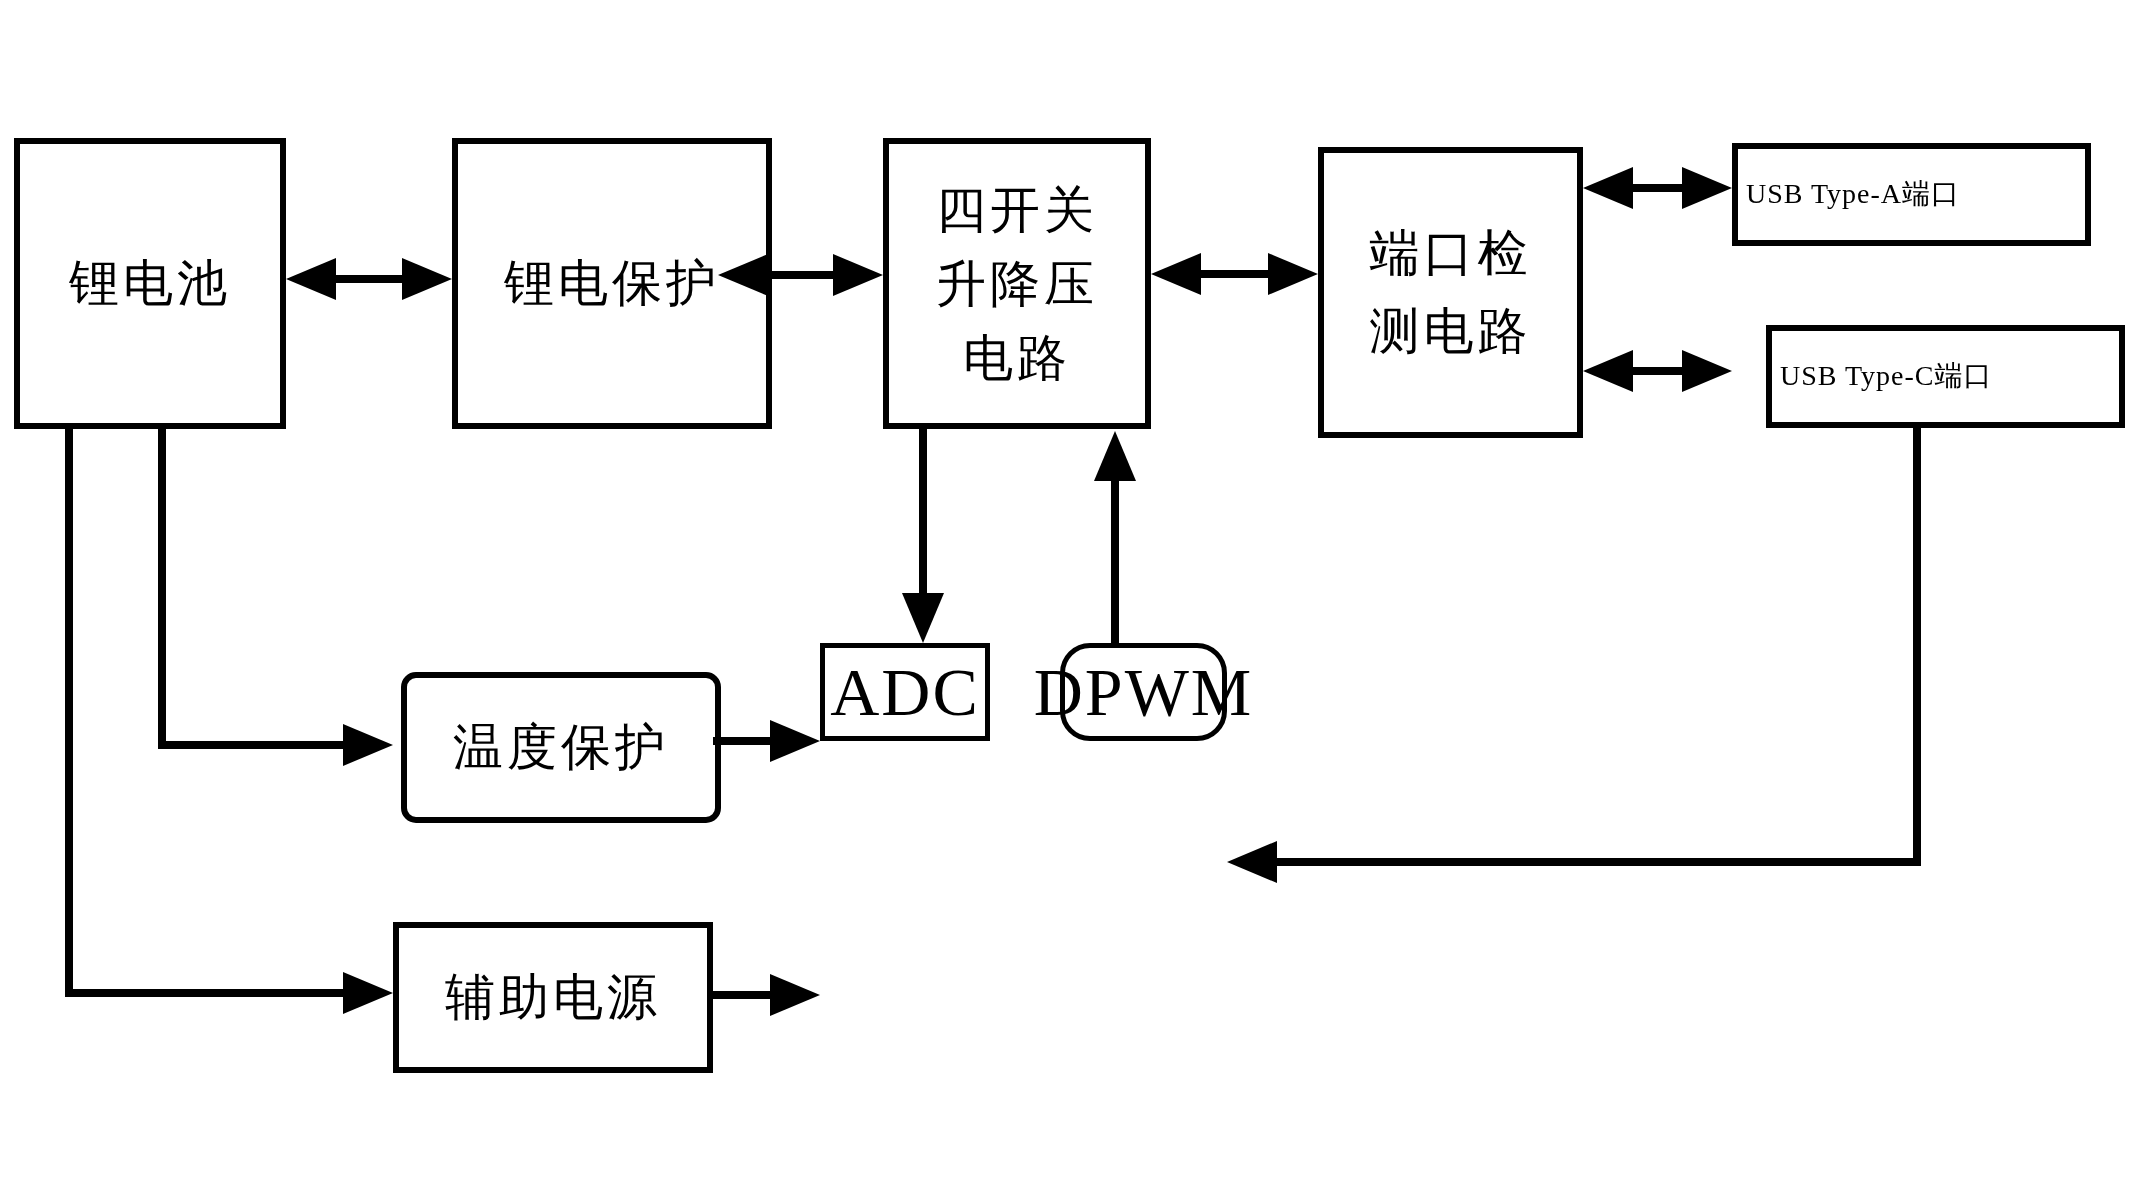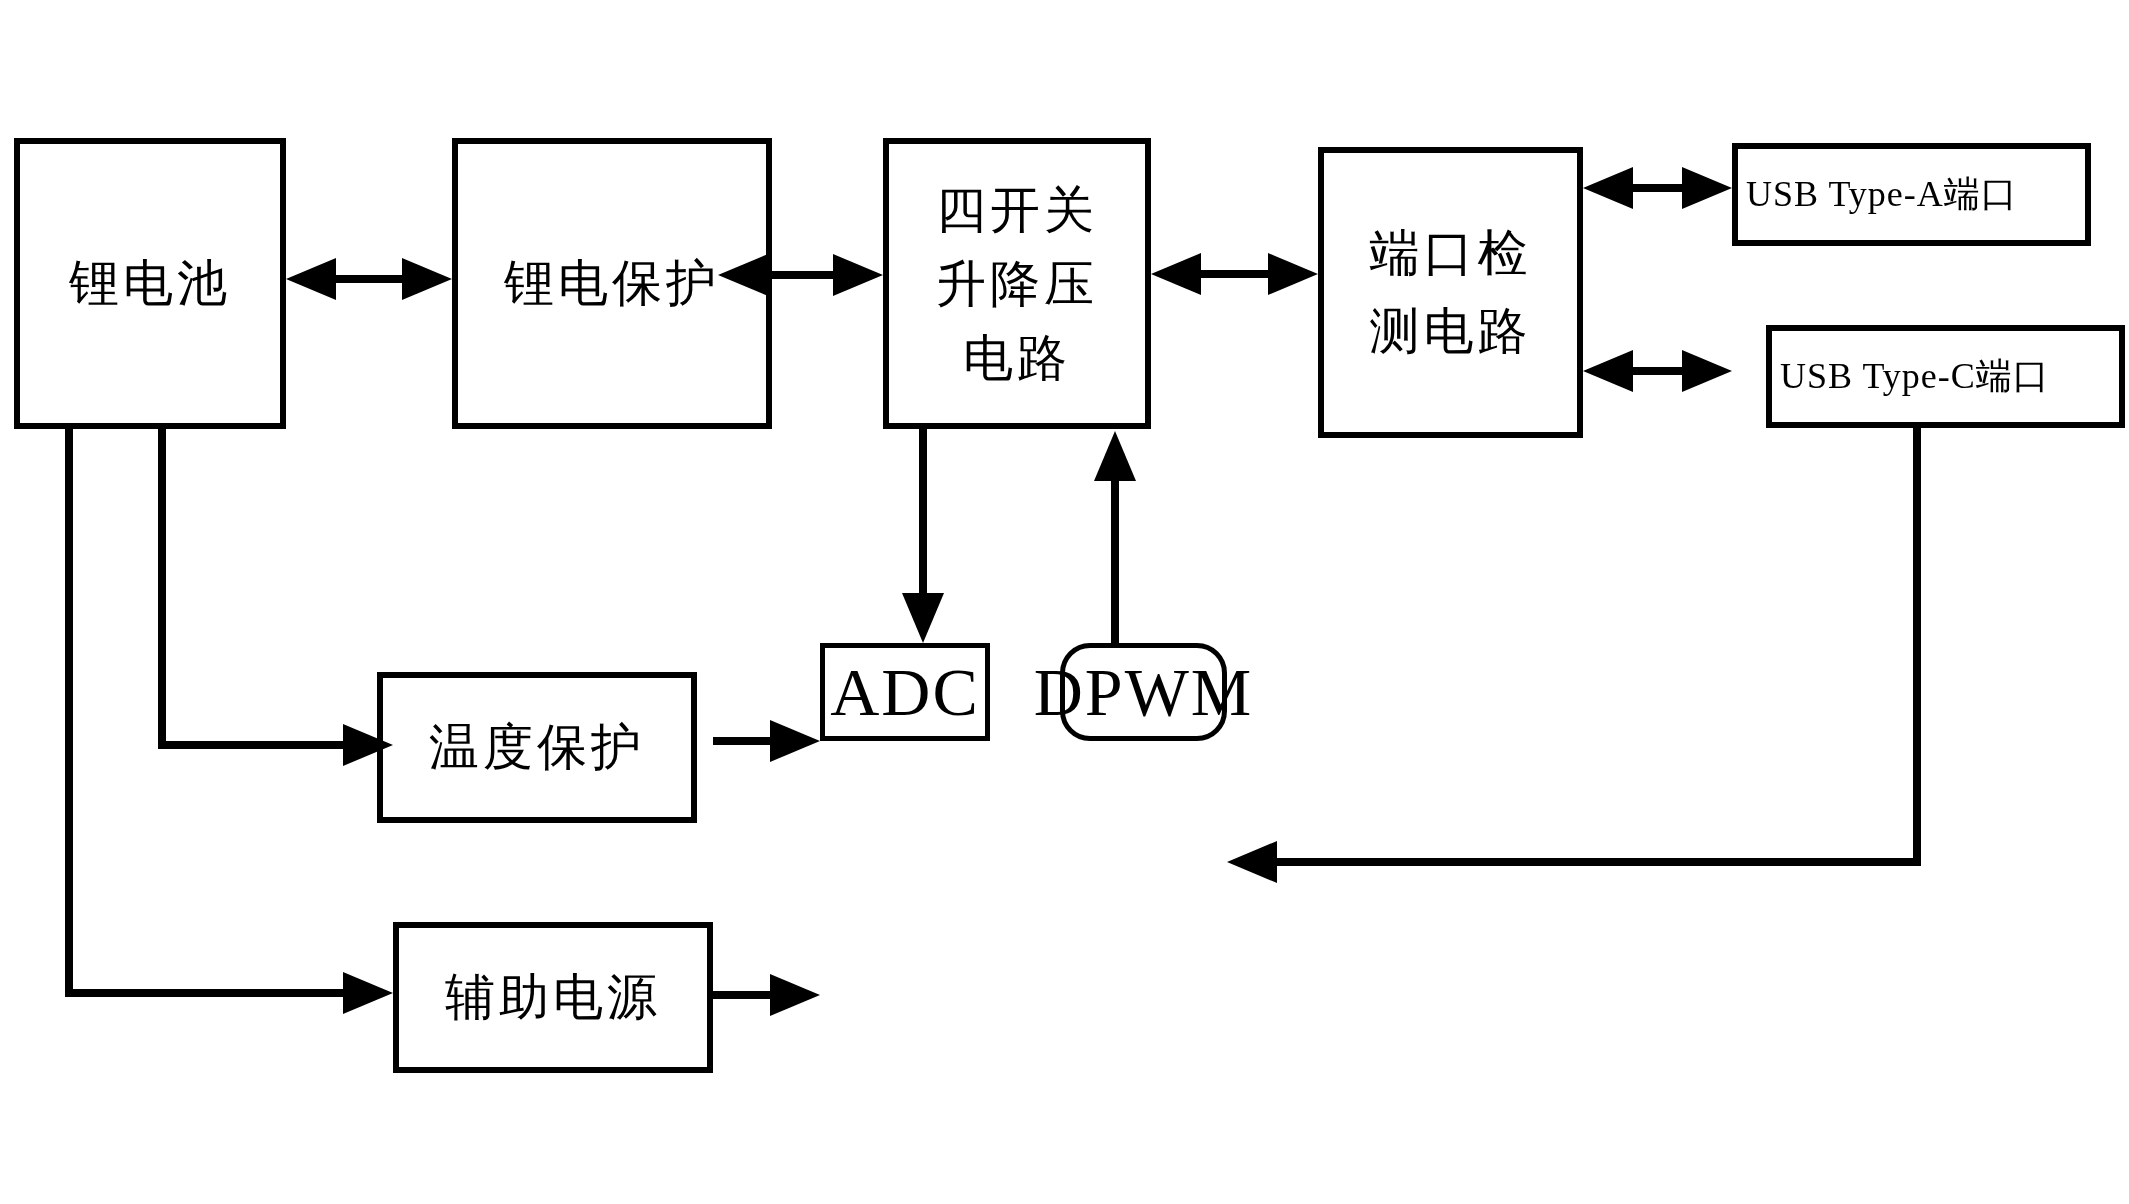--- a/index.html
+++ b/index.html
@@ -27,33 +27,33 @@
     text-align: center;
     white-space: pre-line;
     line-height: 1.5;
     color: #000000;
   }
   .cjk-lg { font-size: 50px; letter-spacing: 4px; }
   .thin   { border-width: 5px; }
   .usb-label {
     justify-content: flex-start;
     padding-left: 8px;
-    font-size: 36px;
+    font-size: 28px;
     letter-spacing: 1px;
     line-height: 1.1;
   }
   .latin-sub { font-size: 68px; letter-spacing: 2px; }
   
   #blk-battery            { left: 14px;   top: 138px;  width: 272px; height: 291px; }
   #blk-battery-protection { left: 452px;  top: 138px;  width: 320px; height: 291px; }
   #blk-buck-boost         { left: 883px;  top: 138px;  width: 268px; height: 291px; line-height: 1.48; }
   #blk-port-detection     { left: 1318px; top: 147px;  width: 265px; height: 291px; line-height: 1.55; }
   #blk-usb-a              { left: 1732px; top: 143px;  width: 359px; height: 103px; }
   #blk-usb-c              { left: 1732px; top: 325px;  width: 359px; height: 103px; margin-left: 34px; }
-  #blk-temp               { left: 377px;  top: 672px;  width: 320px; height: 151px; }
+  #blk-temp               { left: 401px;  top: 672px;  width: 320px; height: 151px; border-radius: 15px; }
   #blk-aux                { left: 393px;  top: 922px;  width: 320px; height: 151px; }
   #blk-controller         { left: 820px;  top: 643px;  width: 407px; height: 451px; }
   #blk-adc                { left: 820px;  top: 643px;  width: 170px; height: 98px;  }
   #blk-dpwm               { left: 1060px; top: 643px;  width: 167px; height: 98px; border-radius: 30px;  }
   #connector-layer {
     position: absolute;
     left: 0; top: 0;
     pointer-events: none;
   }
   #connector-layer * { pointer-events: none; }

